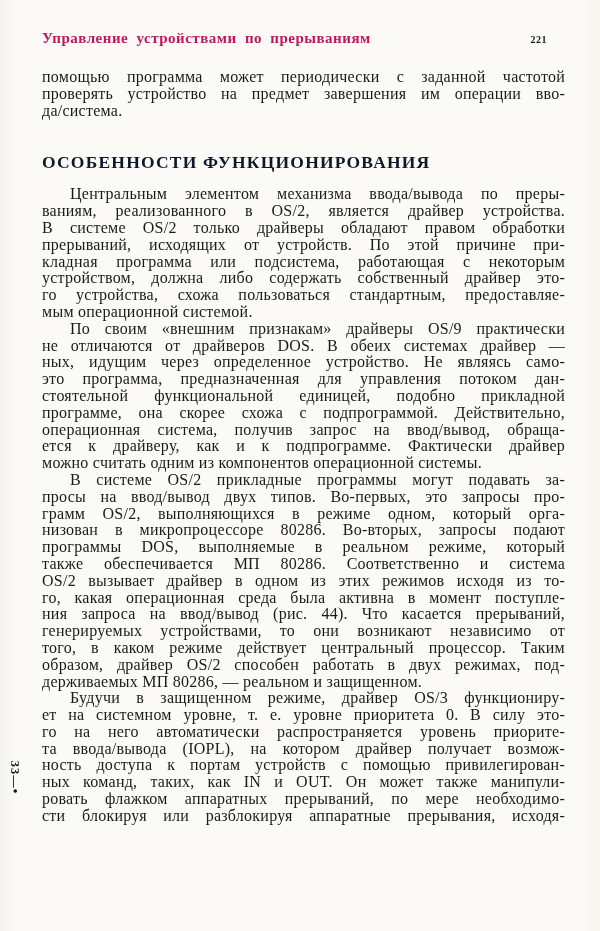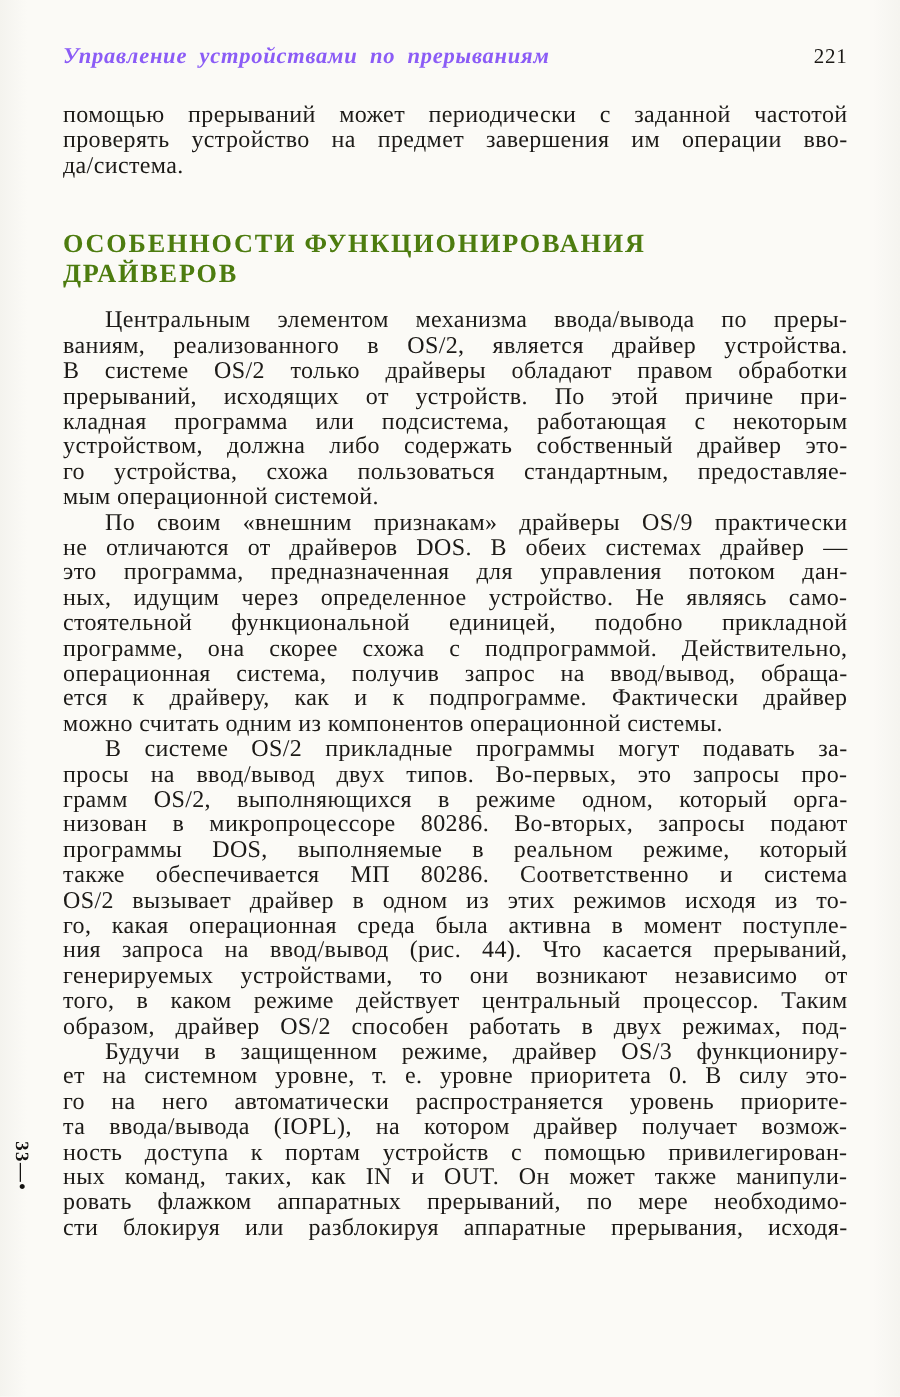--- a/index.html
+++ b/index.html
@@ -22,32 +22,31 @@
     width: 523px;
     height: 901px;
   }
   .running-head {
     display: flex;
     justify-content: space-between;
     align-items: baseline;
     margin-bottom: 22px;
   }
   .running-title {
-    font-style: italic;
     font-weight: 700;
     font-size: 15px;
     letter-spacing: 0.5px;
     word-spacing: 4px;
-    color: #8b5cf6;
+    color: #be185d;
   }
   .page-number {
-    font-weight: 400;
-    font-size: 14px;
+    font-weight: 700;
+    font-size: 10px;
     letter-spacing: 0.5px;
-    margin-right: 0;
+    margin-right: 18px;
     color: #1b1916;
   }
   .body-text {
     font-size: 16px;
     line-height: 16.8px;
     letter-spacing: 0.25px;
   }
   .para { margin: 0; }
   .line {
     text-align: justify;
@@ -62,21 +61,21 @@
     margin-bottom: 14px;
   }
   .heading .hline {
     font-weight: 700;
     font-size: 17.5px;
     line-height: 20px;
     letter-spacing: 1.2px;
     text-align: center;
     text-align-last: left;
     height: 20px;
-    color: #4d7c0f;
+    color: #0f172a;
   }
   .margin-mark {
     position: absolute;
     top: 770px;
     left: -26px;
     width: 80px;
     text-align: center;
     transform: rotate(90deg);
     font-weight: 700;
     font-size: 12.5px;
@@ -89,62 +88,62 @@
 
 <div class="page">
 
   <div class="running-head">
     <span class="running-title">Управление устройствами по прерываниям</span>
     <span class="page-number">221</span>
   </div>
 
   <div class="body-text">
       <div class="para">
-        <div class="line">помощью прерываний может периодически с заданной частотой</div>
+        <div class="line">помощью программа может периодически с заданной частотой</div>
         <div class="line">проверять устройство на предмет завершения им операции вво-</div>
         <div class="line endline">да/система.</div>
       </div>
       <div class="heading">
         <div class="hline">ОСОБЕННОСТИ ФУНКЦИОНИРОВАНИЯ</div>
-        <div class="hline">ДРАЙВЕРОВ</div>
       </div>
       <div class="para">
         <div class="line indent">Центральным элементом механизма ввода/вывода по преры-</div>
         <div class="line">ваниям, реализованного в OS/2, является драйвер устройства.</div>
         <div class="line">В системе OS/2 только драйверы обладают правом обработки</div>
         <div class="line">прерываний, исходящих от устройств. По этой причине при-</div>
         <div class="line">кладная программа или подсистема, работающая с некоторым</div>
         <div class="line">устройством, должна либо содержать собственный драйвер это-</div>
         <div class="line">го устройства, схожа пользоваться стандартным, предоставляе-</div>
         <div class="line endline">мым операционной системой.</div>
       </div>
       <div class="para">
         <div class="line indent">По своим «внешним признакам» драйверы OS/9 практически</div>
         <div class="line">не отличаются от драйверов DOS. В обеих системах драйвер —</div>
+        <div class="line">ных, идущим через определенное устройство. Не являясь само-</div>
         <div class="line">это программа, предназначенная для управления потоком дан-</div>
-        <div class="line">ных, идущим через определенное устройство. Не являясь само-</div>
         <div class="line">стоятельной функциональной единицей, подобно прикладной</div>
         <div class="line">программе, она скорее схожа с подпрограммой. Действительно,</div>
         <div class="line">операционная система, получив запрос на ввод/вывод, обраща-</div>
         <div class="line">ется к драйверу, как и к подпрограмме. Фактически драйвер</div>
         <div class="line endline">можно считать одним из компонентов операционной системы.</div>
       </div>
       <div class="para">
         <div class="line indent">В системе OS/2 прикладные программы могут подавать за-</div>
         <div class="line">просы на ввод/вывод двух типов. Во-первых, это запросы про-</div>
         <div class="line">грамм OS/2, выполняющихся в режиме одном, который орга-</div>
         <div class="line">низован в микропроцессоре 80286. Во-вторых, запросы подают</div>
         <div class="line">программы DOS, выполняемые в реальном режиме, который</div>
         <div class="line">также обеспечивается МП 80286. Соответственно и система</div>
         <div class="line">OS/2 вызывает драйвер в одном из этих режимов исходя из то-</div>
         <div class="line">го, какая операционная среда была активна в момент поступле-</div>
         <div class="line">ния запроса на ввод/вывод (рис. 44). Что касается прерываний,</div>
         <div class="line">генерируемых устройствами, то они возникают независимо от</div>
         <div class="line">того, в каком режиме действует центральный процессор. Таким</div>
         <div class="line">образом, драйвер OS/2 способен работать в двух режимах, под-</div>
+        <div class="line endline">держиваемых МП 80286, — реальном и защищенном.</div>
       </div>
       <div class="para">
         <div class="line indent">Будучи в защищенном режиме, драйвер OS/3 функциониру-</div>
         <div class="line">ет на системном уровне, т. е. уровне приоритета 0. В силу это-</div>
         <div class="line">го на него автоматически распространяется уровень приорите-</div>
         <div class="line">та ввода/вывода (IOPL), на котором драйвер получает возмож-</div>
         <div class="line">ность доступа к портам устройств с помощью привилегирован-</div>
         <div class="line">ных команд, таких, как IN и OUT. Он может также манипули-</div>
         <div class="line">ровать флажком аппаратных прерываний, по мере необходимо-</div>
         <div class="line">сти блокируя или разблокируя аппаратные прерывания, исходя-</div>

